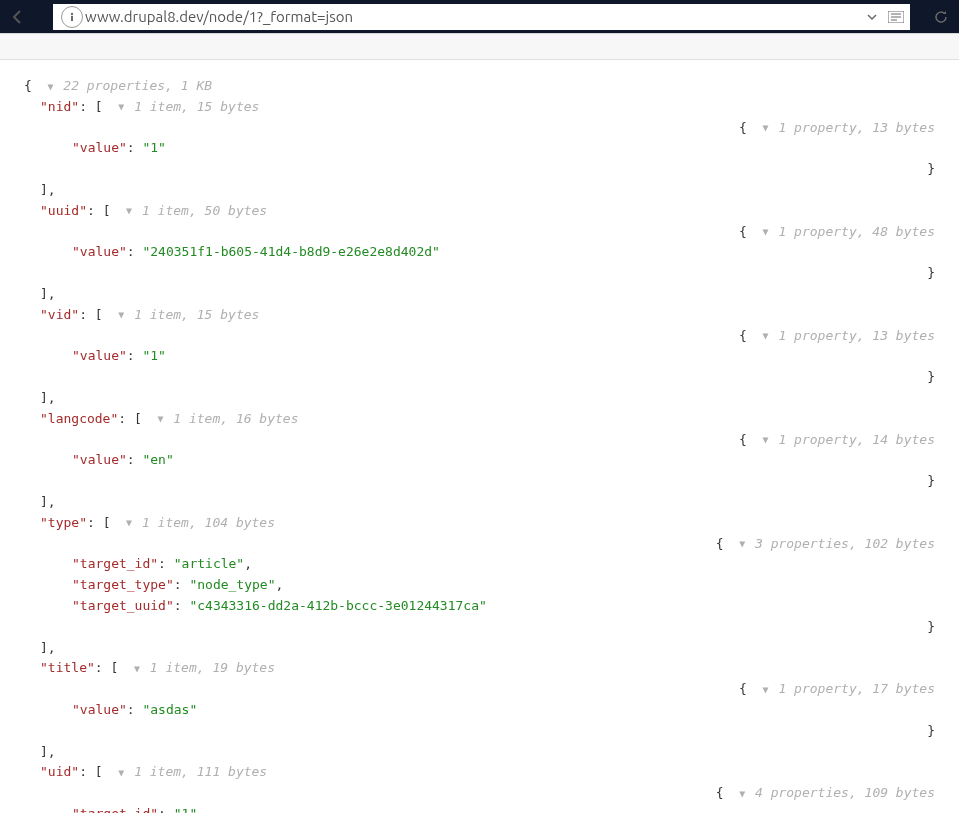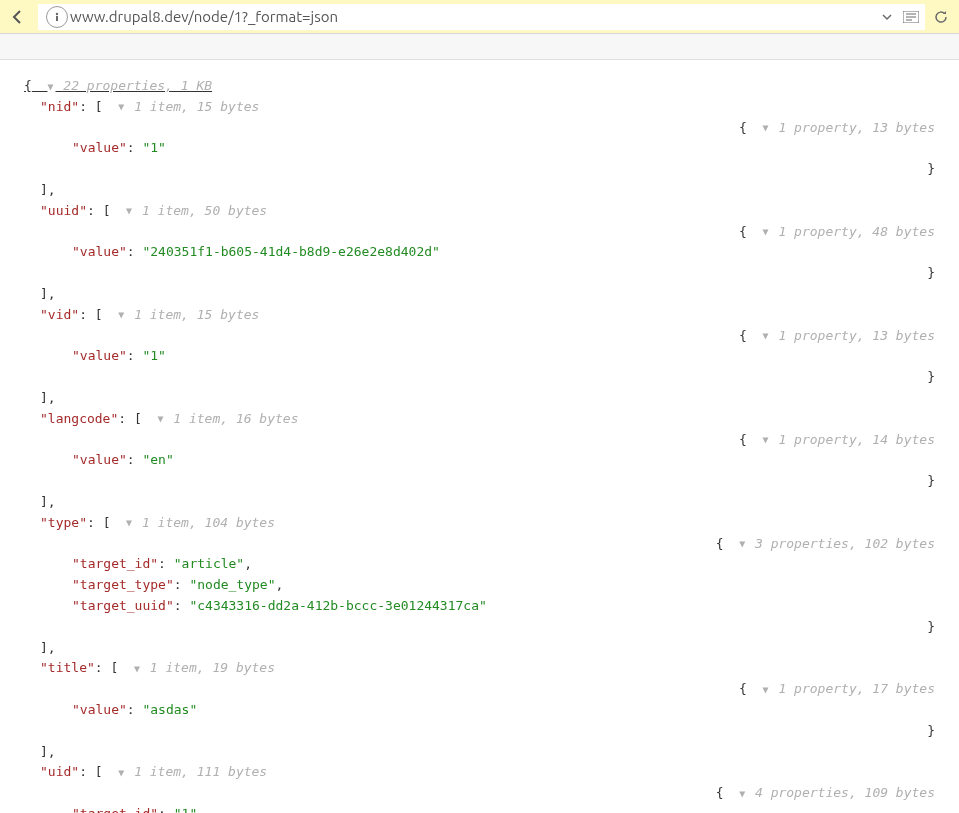--- a/index.html
+++ b/index.html
@@ -5,24 +5,24 @@
     * { margin: 0; padding: 0; box-sizing: border-box; }
     body {
       font-family: -apple-system, BlinkMacSystemFont, "Segoe UI", Ubuntu, sans-serif;
       background: #ffffff;
       overflow: hidden;
     }
     .toolbar {
       display: flex;
       align-items: center;
       height: 34px;
-      background: #fef9c3;
+      background: #0f172a;
       border-bottom: 1px solid #d6d6d6;
       padding: 0 4px;
-      gap: 2px;
+      gap: 17px;
     }
     .nav-btn {
       width: 28px;
       height: 28px;
       display: flex;
       align-items: center;
       justify-content: center;
       border: 1px solid transparent;
       border-radius: 4px;
       background: transparent;
@@ -89,21 +89,21 @@
       height: calc(100vh - 60px);
     }
     .brace { color: #333; }
     .key { color: #a52a2a; }
     .colon { color: #333; }
     .bracket { color: #333; }
     .string { color: #228b22; }
     .caret { color: #b0b0b0; font-size: 10px; display: inline-block; vertical-align: middle; margin-right: 2px;}
     .meta { color: #b0b0b0; font-style: italic; }
     .comma { color: #333; }
-    .indent0 { padding-left: 0; text-decoration: underline; }
+    .indent0 { padding-left: 0; }
     .indent1 { padding-left: 16px; }
     .indent2 { padding-left: 32px; text-align: right; }
     .indent3 { padding-left: 48px; }
     .line { display: block; }
   </style>
 </head>
 <body>
 
 <div class="toolbar">
   <button class="nav-btn">

